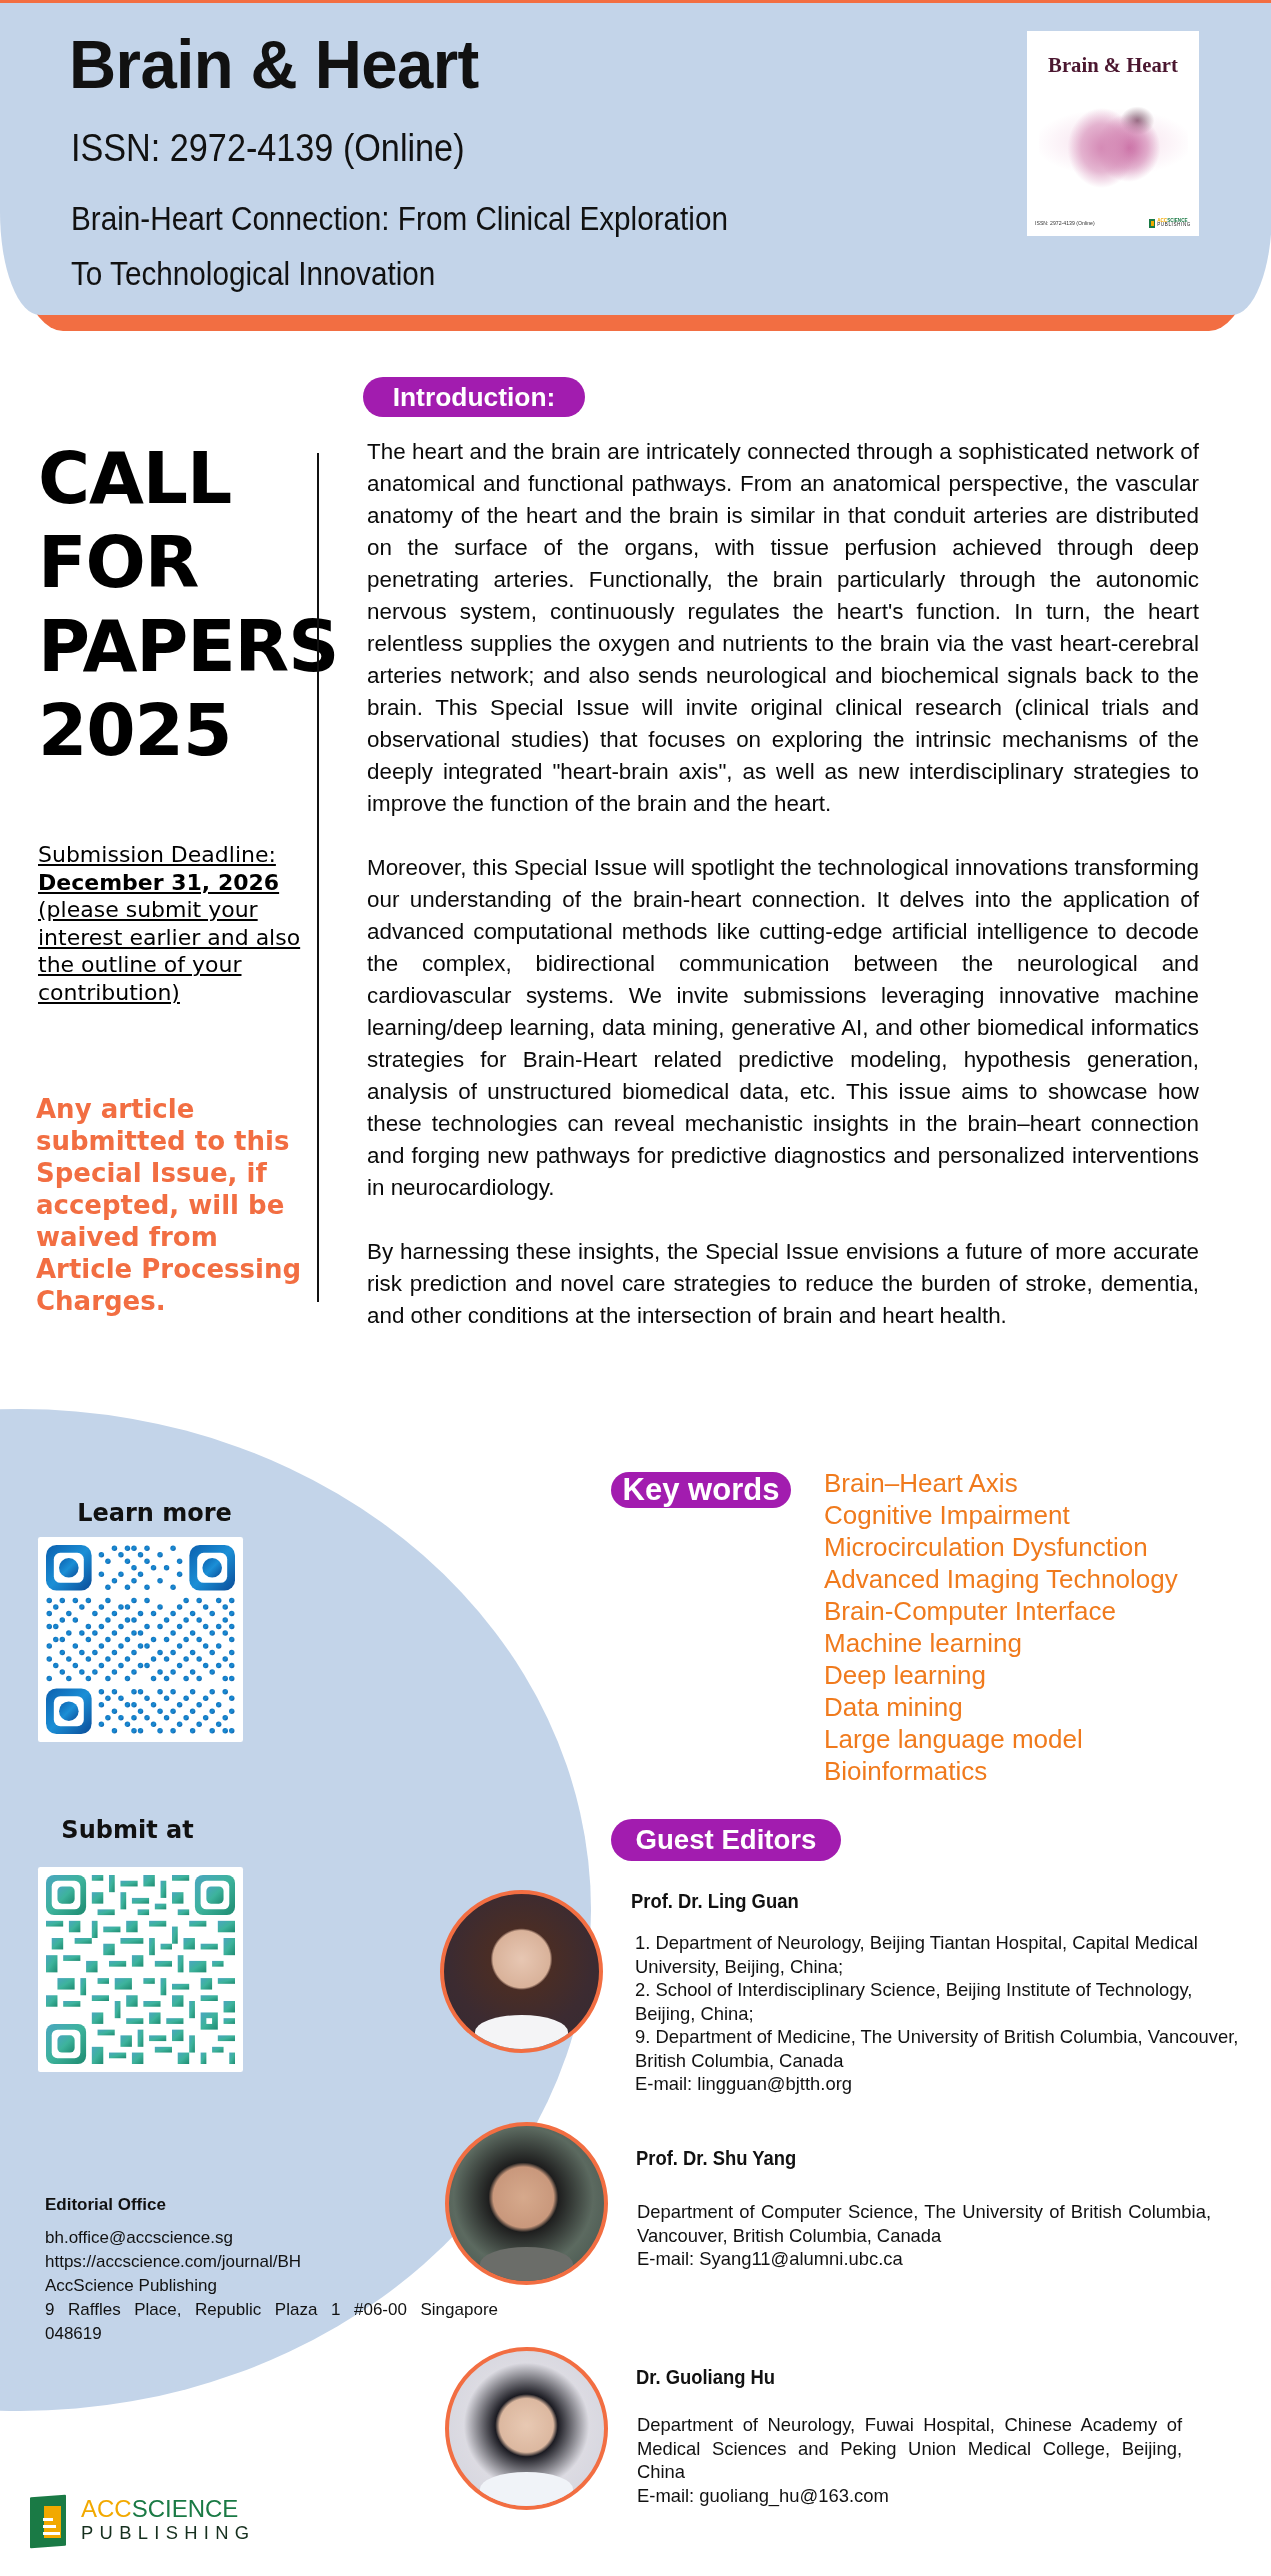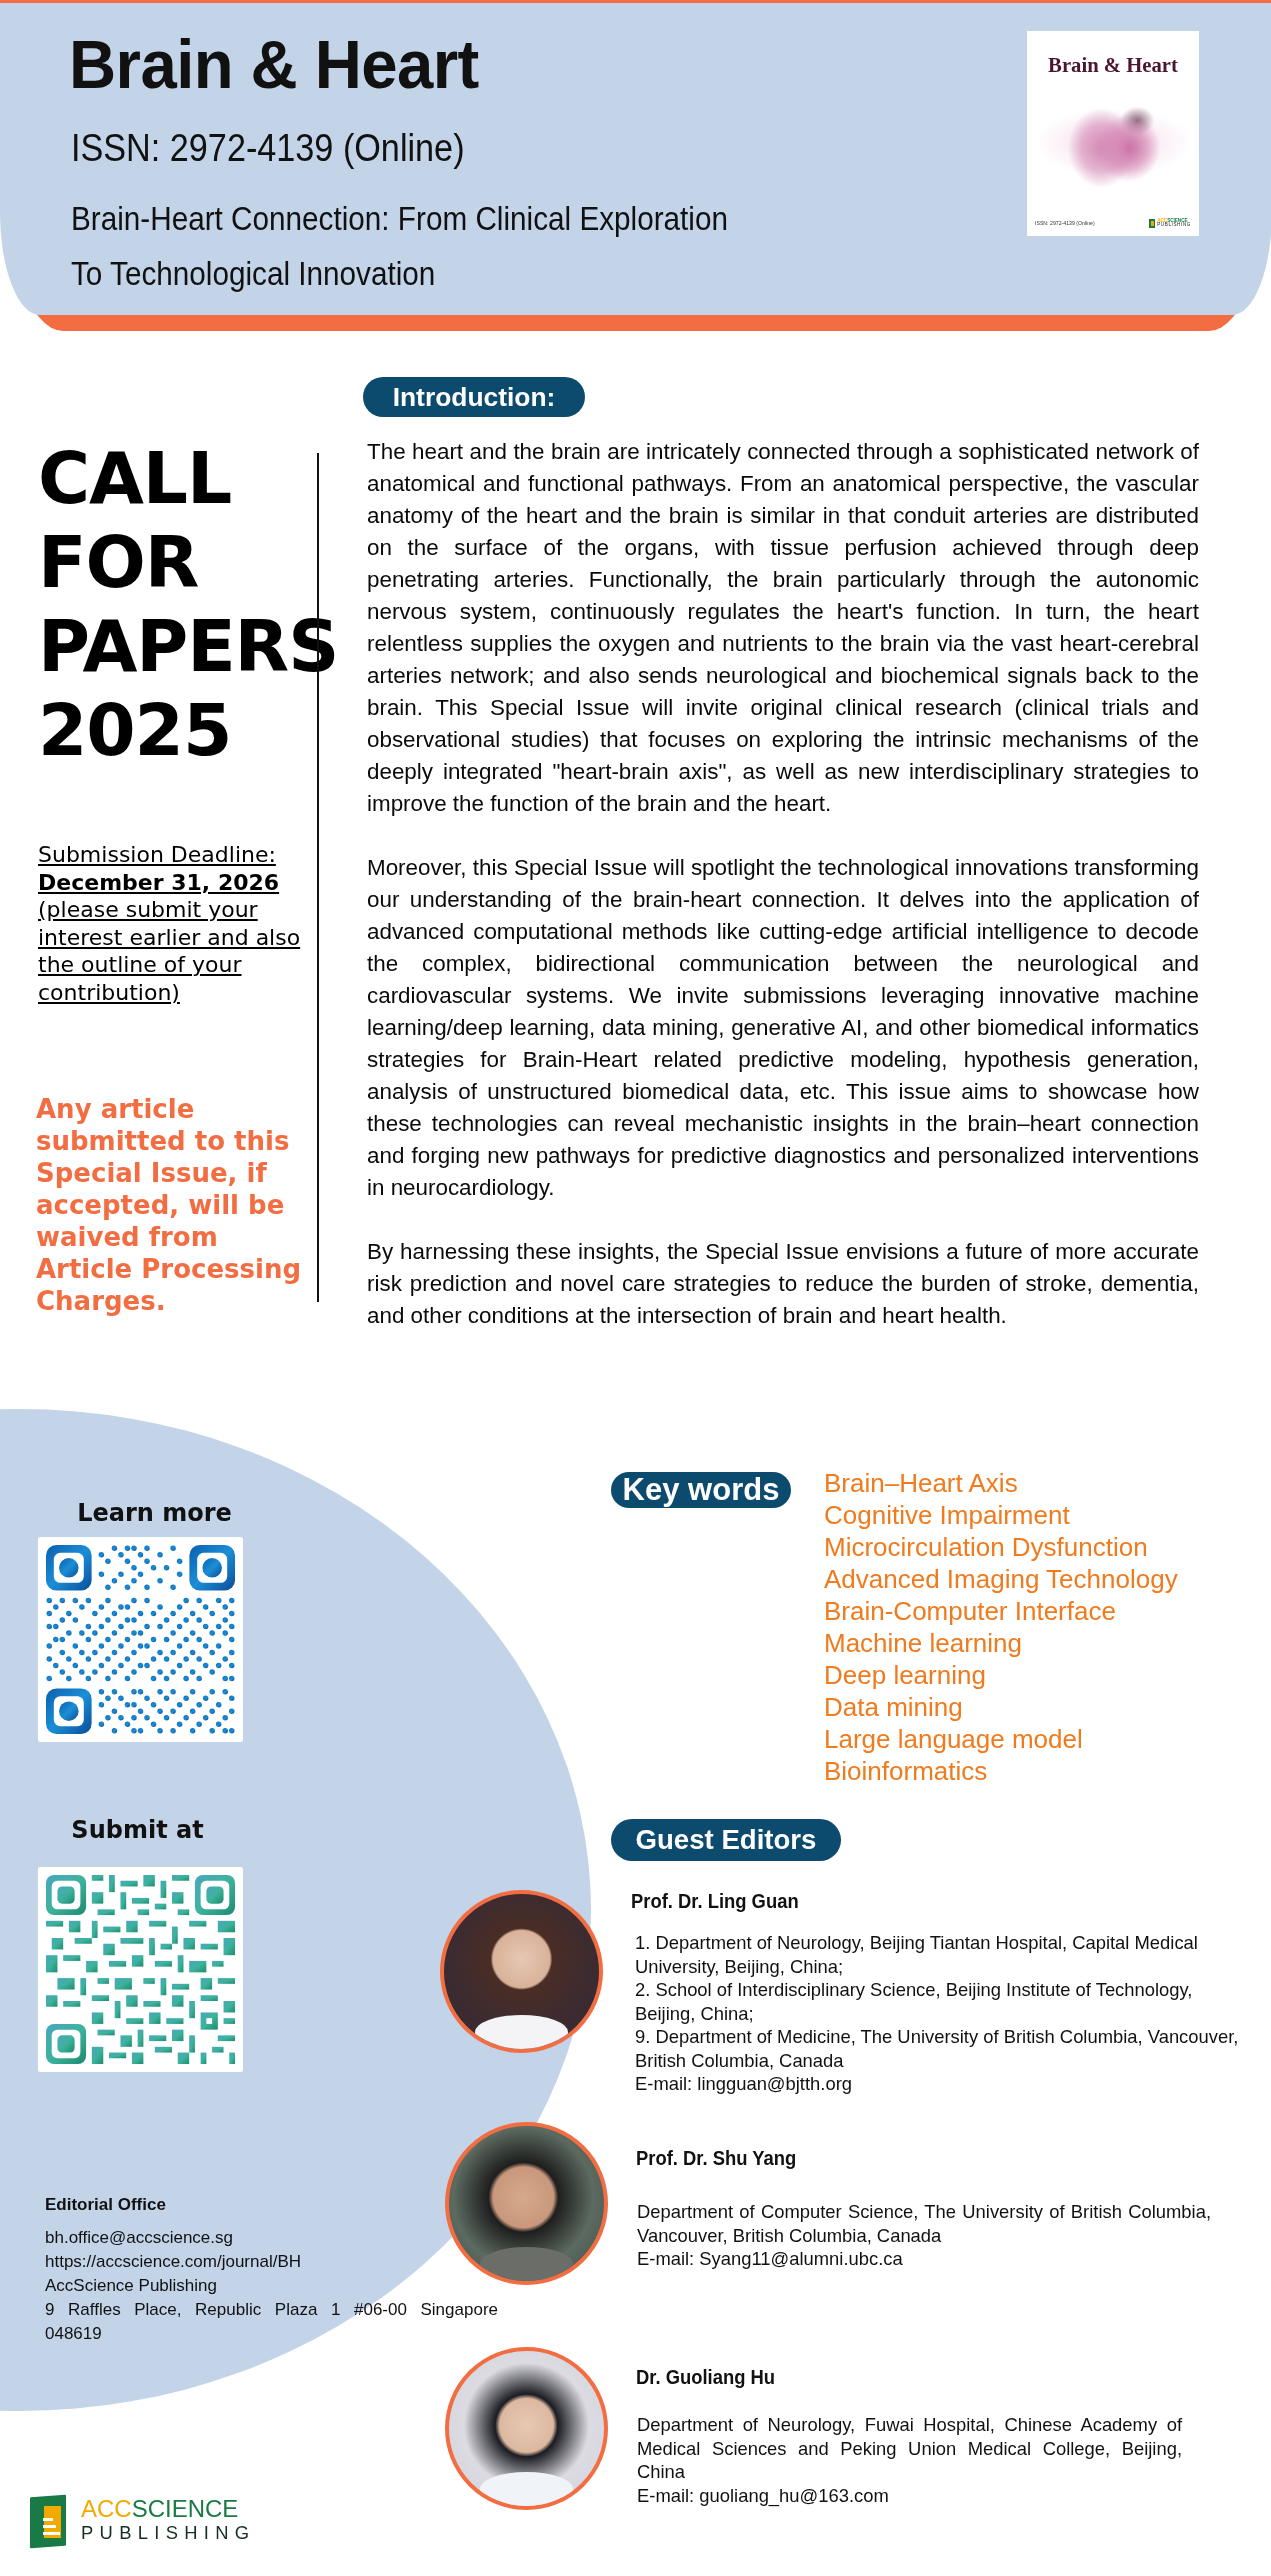--- a/index.html
+++ b/index.html
@@ -49,21 +49,21 @@
 
     
     .cfp { left: 38px; top: 437px; font-family: "DejaVu Sans", sans-serif; font-weight: 700; font-size: 71px; line-height: 84px; color: #000; letter-spacing: -1.1px; }
     .divider { left: 317px; top: 453px; width: 2.3px; height: 849px; background: #111; }
     .deadline { left: 38px; top: 841px; width: 270px; font-family: "DejaVu Sans", sans-serif; font-size: 22px; line-height: 27.6px; color: #000; text-decoration: underline; }
     .deadline strong { font-weight: 700; }
     .apc { left: 36px; top: 1093px; width: 270px; font-family: "DejaVu Sans", sans-serif; font-size: 26px; line-height: 32px; font-weight: 700; color: #f26e42; }
 
     
     .pill {
-      background: #0c4a6e; color: #ffffff; font-weight: 700;
+      background: #a21caf; color: #ffffff; font-weight: 700;
       border-radius: 23px; display: flex; align-items: center; justify-content: center;
     }
     .pill-intro { left: 363px; top: 377px; width: 222px; height: 40px; font-size: 26.4px; }
     .pill-key   { left: 611px; top: 1472px; width: 180px; height: 36px; font-size: 31px; }
     .pill-guest { left: 611px; top: 1819px; width: 230px; height: 42px; font-size: 27.6px; }
 
     
     .intro {
       left: 367px; top: 436px; width: 832px;
       font-size: 22.4px; line-height: 32px; text-align: justify; color: #0a0a0a;
@@ -72,21 +72,21 @@
 
     
     .blue-circle {
       left: -551px; top: 1409px; width: 1142px; height: 1002px;
       border-radius: 50%; background: #c3d4e9;
     }
 
     
     .qr-label { font-family: "DejaVu Sans", sans-serif; font-weight: 700; font-size: 24px; text-align: center; width: 241px; }
     .ql-learn { left: 34px; top: 1499px; }
-    .ql-submit { left: 17px; top: 1816px; }
+    .ql-submit { left: 7px; top: 1816px; }
     .qr-box { background: #fff; border-radius: 2.3px; padding: 8px; }
     .qr-learn { left: 38px; top: 1537px; width: 205px; height: 205px; }
     .qr-submit { left: 38px; top: 1867px; width: 205px; height: 205px; }
 
     
     .keywords { left: 824px; top: 1467px; font-size: 26px; line-height: 32px; color: #f07a1c; }
 
     
     .photo { border-radius: 50%; border: 4.6px solid #f26e42; overflow: hidden; }
     .photo-1 { left: 440px; top: 1890px; width: 163px; height: 163px; background: radial-gradient(circle at 50% 42%, #e7c7b3 0%, #d9b29a 24%, #4a2d25 26%, #3c2b31 60%, #342a32 100%); }

